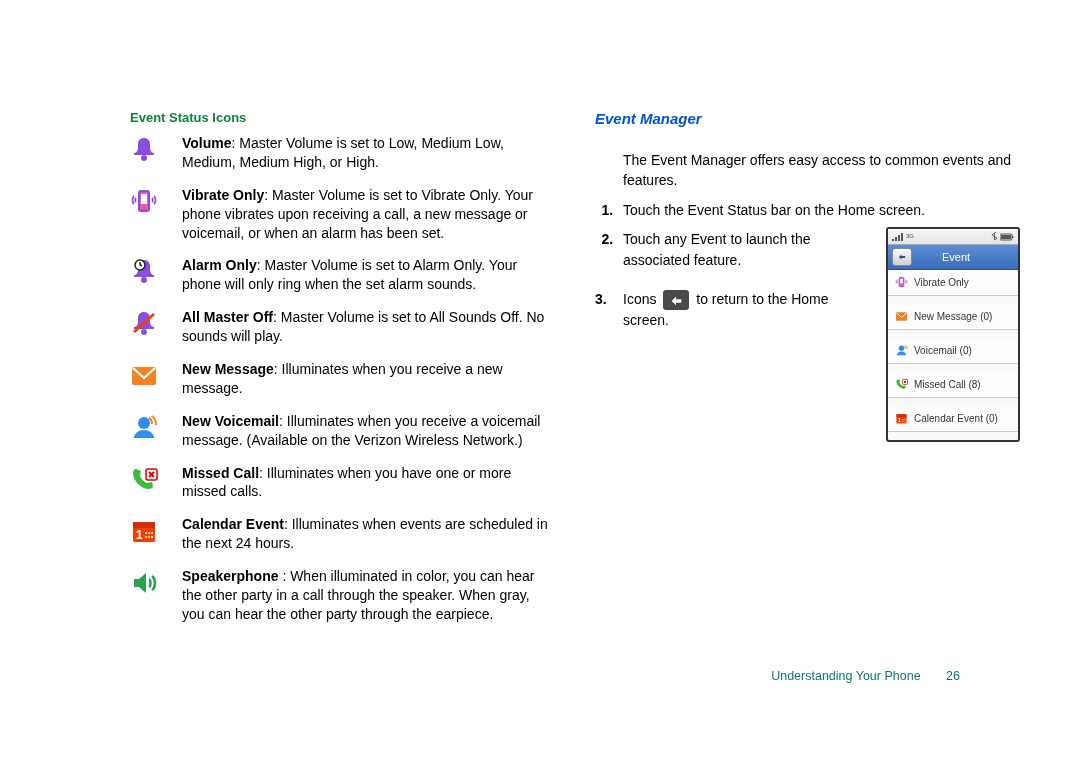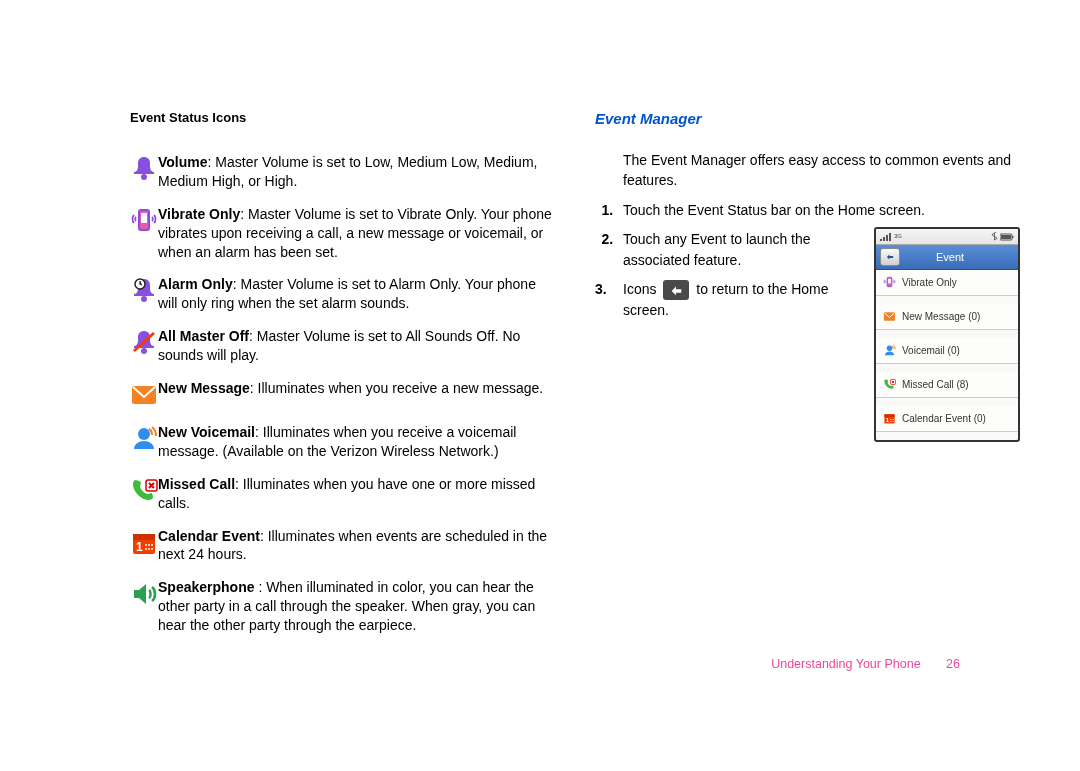--- a/index.html
+++ b/index.html
@@ -15,39 +15,39 @@
     .page {
       display: flex;
       padding: 110px 60px 40px 130px;
       gap: 40px;
     }
     .left-col, .right-col {
       flex: 1;
       min-width: 0;
     }
     .section-heading {
-      color: #000000;
+      color: #15803d;
       font-weight: bold;
       font-size: 13px;
-      margin-bottom: 28px;
+      margin-bottom: 9px;
     }
     .section-heading-italic {
       color: #0055cc;
       font-style: italic;
       font-weight: bold;
       font-size: 15px;
       margin-bottom: 24px;
     }
     .icon-list {
       list-style: none;
     }
     .icon-item {
       display: flex;
       align-items: flex-start;
-      gap: 0;
+      gap: 24px;
       margin-bottom: 14px;
       line-height: 1.35;
     }
     .icon-box {
       width: 28px;
       min-width: 28px;
       height: 28px;
       display: flex;
       align-items: center;
       justify-content: center;
@@ -74,21 +74,21 @@
       background: #4a4a4a;
       border-radius: 3px;
       align-items: center;
       justify-content: center;
       vertical-align: middle;
       margin: 0 3px;
     }
     .inline-icon svg { width: 14px; height: 14px; }
     
     .phone {
-      width: 146px;
+      width: 134px;
       border: 2px solid #333;
       border-radius: 3px;
       background: #f9f9f7;
       font-size: 10px;
       overflow: hidden;
       margin-top: -2px;
     }
     .phone-status-bar {
       display: flex;
       align-items: center;
@@ -135,24 +135,24 @@
     }
     .phone-list li .li-icon {
       width: 14px;
       height: 14px;
       display: flex;
       align-items: center;
       justify-content: center;
     }
     .footer {
       position: absolute;
-      bottom: 100px;
+      bottom: 88px;
       right: 120px;
       font-size: 12.5px;
-      color: #ec4899;
+      color: #0f766e;
     }
     .footer .pg { margin-left: 22px; }
   </style>
 </head>
 <body>
 
 <svg width="0" height="0" style="position:absolute">
   <defs>
     <g id="ic-volume">
       <path fill="#8a4fe0" d="M14 2c-3 0-6 2-6 6v4c0 3-2 5-4 5v2h20v-2c-2 0-4-2-4-5V8c0-4-3-6-6-6z"></path>
@@ -322,21 +322,21 @@
   </div>
 
   <div class="right-col">
     <div class="section-heading-italic">Event Manager</div>
     <div class="body-text">The Event Manager offers easy access to common events and features.</div>
     <ol class="steps">
       <li><span>Touch the Event Status bar on the Home screen.</span></li>
       <li>
         <div class="step-row">
           <div class="step-text">
-            <div style="margin-bottom:8px;">Touch any Event to launch the associated feature.</div>
+            <div style="margin-bottom:18px;">Touch any Event to launch the associated feature.</div>
             <div style="display:flex;align-items:flex-start;gap:6px;margin-left:-28px;">
               <span style="font-weight:bold;min-width:22px;">3.</span>
               <span>
                 <span>Icons </span>
                 <span class="inline-icon">
                     <svg viewBox="0 0 16 16">
                       <use href="#ic-return"></use>
                     </svg>
                   </span>
                 <span> to return to the Home screen.</span>

